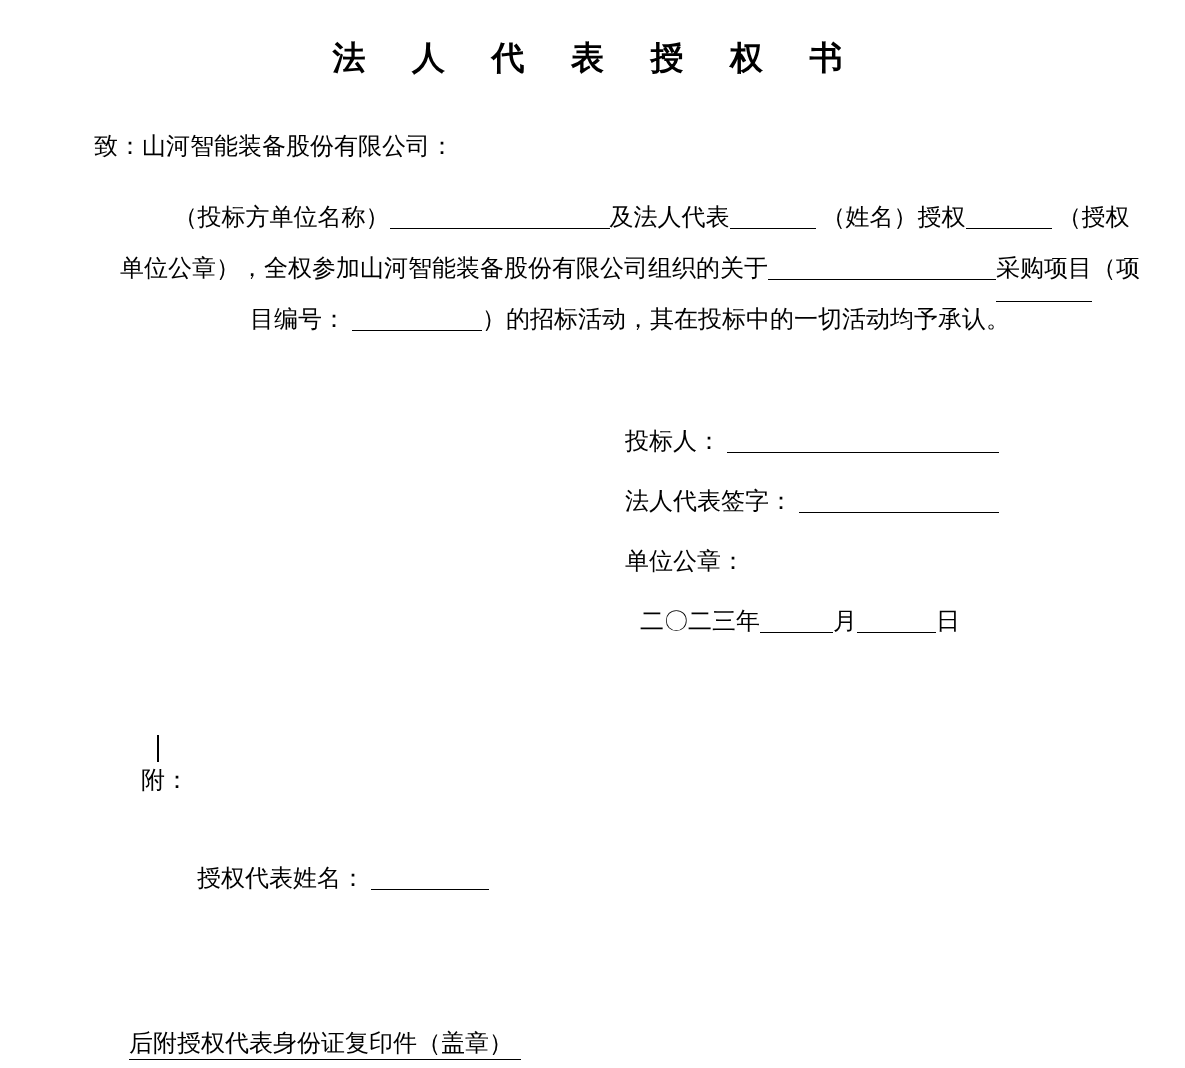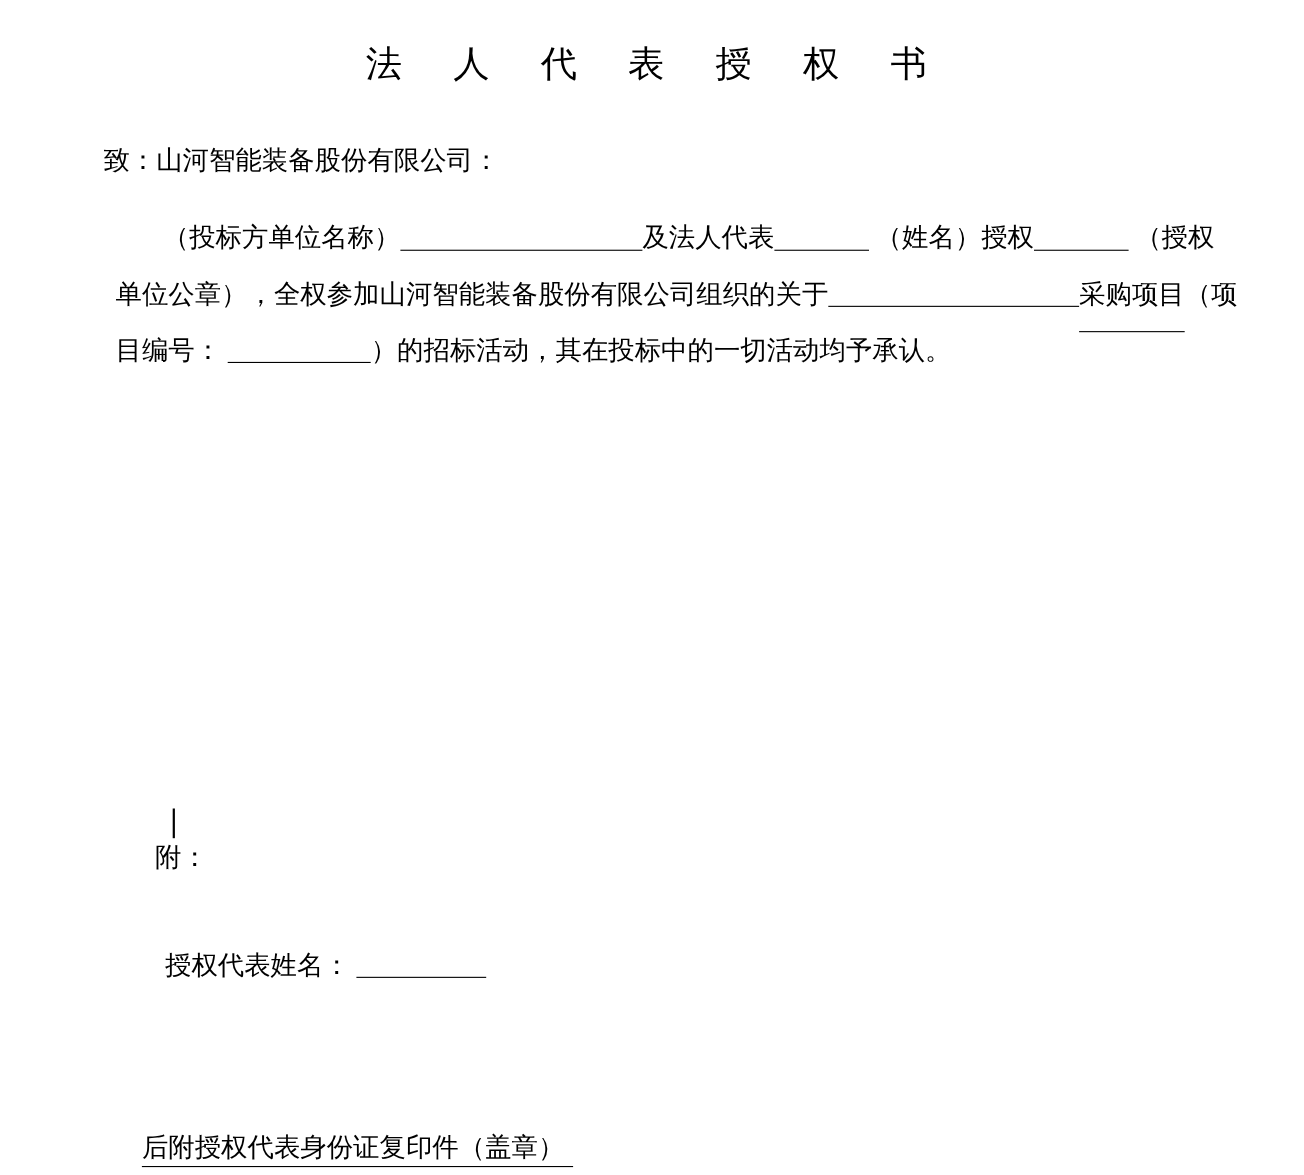--- a/index.html
+++ b/index.html
@@ -13,35 +13,36 @@
     font-family: "Liberation Serif", "DejaVu Serif", serif;
     font-size: 24px;
     overflow: hidden;
   }
   .doc-title {
     position: absolute;
     left: 0; right: 0;
     top: 36px;
     text-align: center;
     font-size: 33px;
-    font-weight: normal;
+    font-weight: bold;
     letter-spacing: 10px;
     white-space: pre;
   }
   .salutation {
     position: absolute;
     left: 94px;
     top: 130px;
     white-space: pre;
   }
   .paragraph {
     position: absolute;
-    left: 105px;
+    left: 115px;
     top: 192px;
     width: 1030px;
+    text-align: center;
   }
   .para-line {
     line-height: 51px;
     white-space: pre;
   }
   .para-line.indent { padding-left: 43px; }
   .blank {
     display: inline-block;
     height: 1em;
     border-bottom: 1.5px solid #000;
@@ -83,21 +84,21 @@
   .attach-rows {
     margin-left: 45px;
     margin-top: 8px;
   }
   .attach-row {
     display: grid;
     grid-template-columns: 415px auto;
     height: 58px;
     line-height: 30px;
   }
-  .attach-cell { white-space: pre; }
+  .attach-cell { white-space: pre; margin-left: 47px; }
   .footer-note {
     position: absolute;
     left: 105px;
     top: 1000px;
     white-space: pre;
   }
   .footer-note .utext { padding-right: 8px; padding-bottom: 3px; }
 </style>
 </head>
 <body>
@@ -107,20 +108,26 @@
   <div class="doc-title">法  人  代  表  授  权  书</div>
 
   <div class="salutation">致：山河智能装备股份有限公司：</div>
 
   <div class="paragraph">
     <div class="para-line indent"><span>（投标方单位名称）</span><span class="blank" style="width: 220px;"></span><span>及法人代表</span><span class="blank" style="width: 86px;"></span><span> （姓名）授权</span><span class="blank" style="width: 86px;"></span><span> （授权</span></div>
     <div class="para-line"><span>单位公章），全权参加山河智能装备股份有限公司组织的关于</span><span class="blank" style="width: 228px;"></span><span class="utext">采购项目</span><span>（项</span></div>
     <div class="para-line"><span>目编号： </span><span class="blank" style="width: 130px;"></span><span>）的招标活动，其在投标中的一切活动均予承认。</span></div>
   </div>
 
+  <div class="sig-block">
+    <div class="sig-line"><span>投标人： </span><span class="blank" style="width: 272px;"></span></div>
+    <div class="sig-line"><span>法人代表签字： </span><span class="blank" style="width: 200px;"></span></div>
+    <div class="sig-line"><span>单位公章：</span></div>
+    <div class="sig-line indent"><span>二〇二三年</span><span class="blank" style="width: 73px;"></span><span>月</span><span class="blank" style="width: 79px;"></span><span>日</span></div>
+  </div>
 
   <div class="attach-block">
     <div class="attach-label-line">
       <span>附：</span>
       <span class="text-cursor"></span>
     </div>
     <div class="attach-rows">
       <div class="attach-row">
         <div class="attach-cell"><span>授权代表姓名： </span><span class="blank" style="width: 118px;"></span></div>
       </div>

